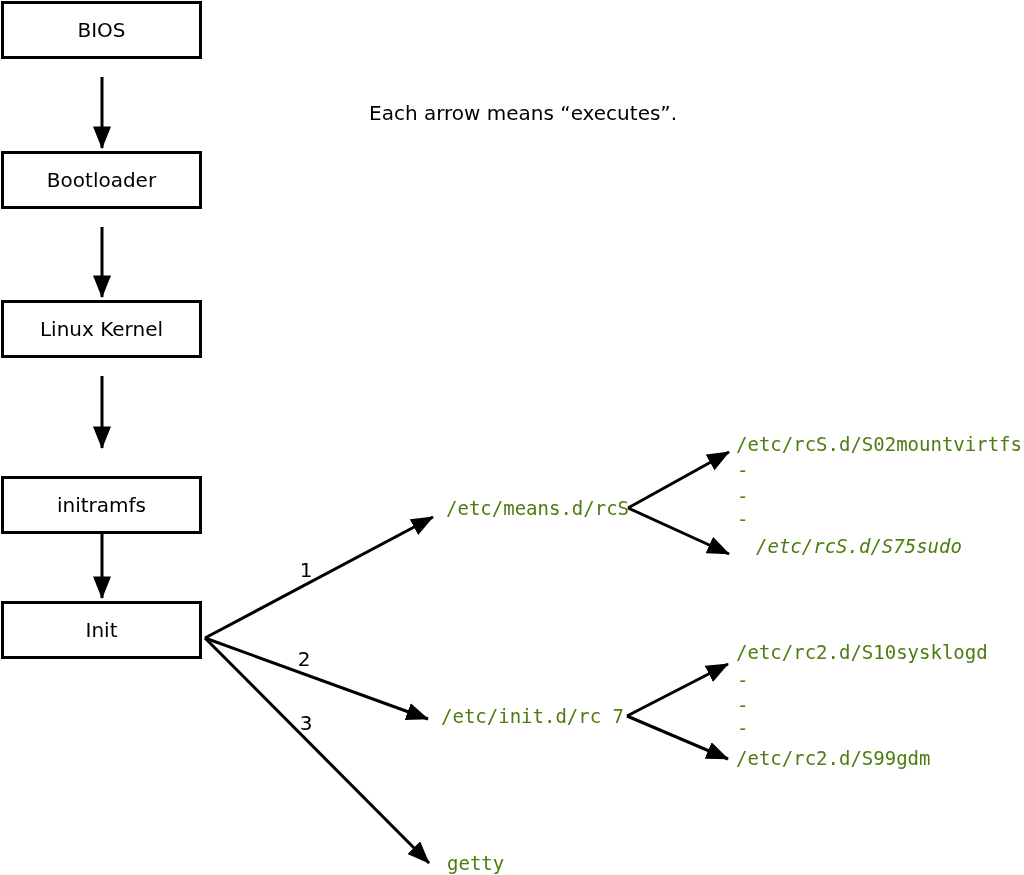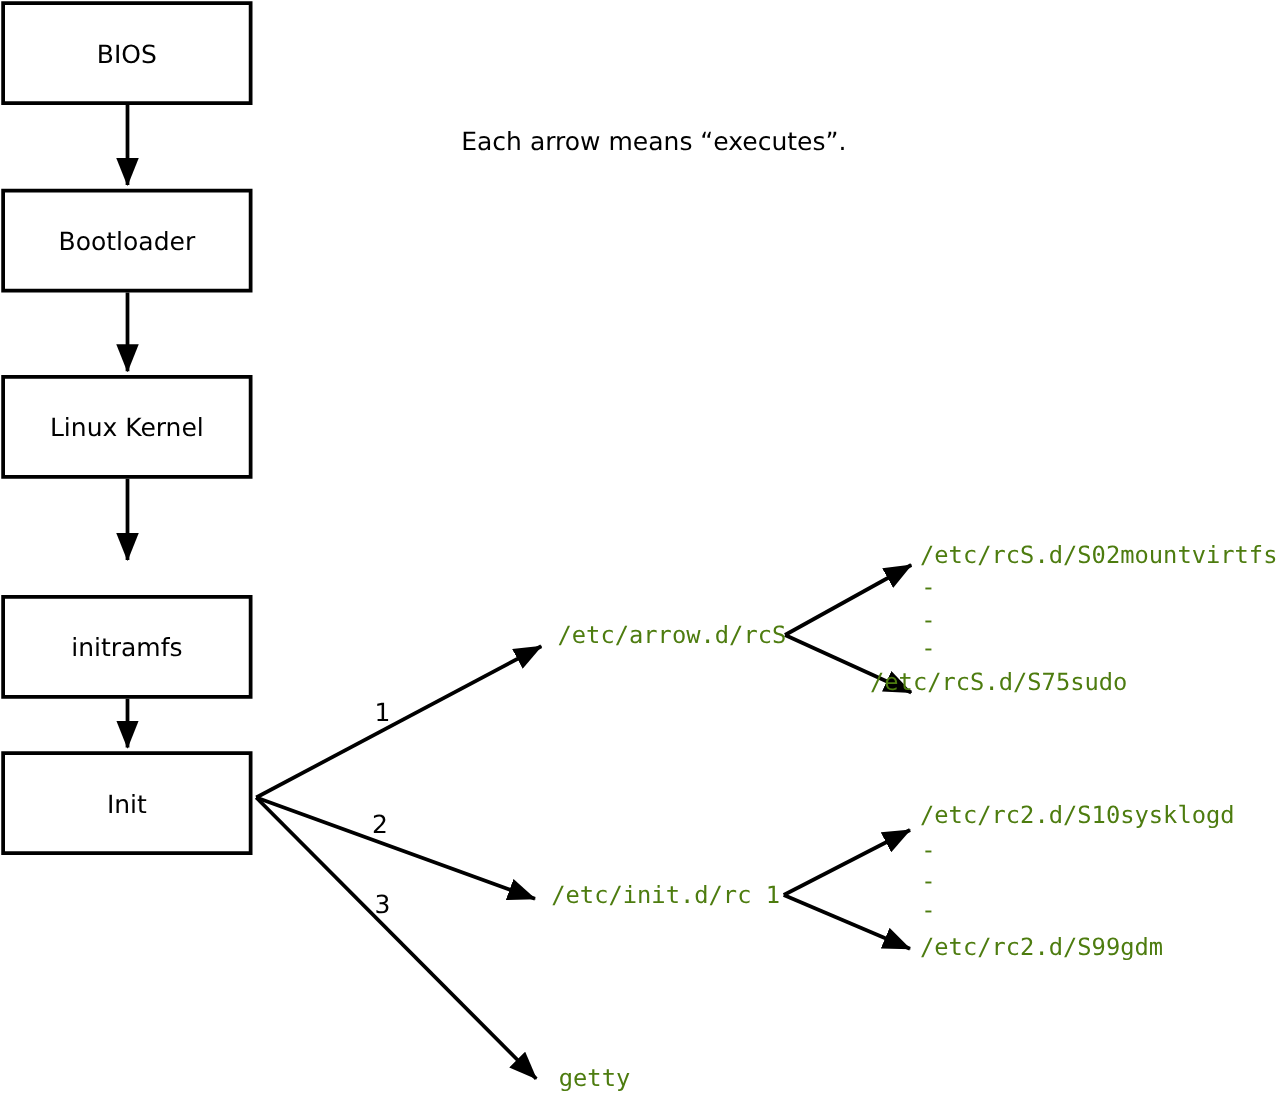--- a/index.html
+++ b/index.html
@@ -3,21 +3,21 @@
 <meta charset="utf-8">
 <style>
   html, body { margin:0; padding:0; }
   body {
     width:1024px; height:875px; position:relative;
     background:#ffffff; color:#000000; overflow:hidden;
     font-family:"DejaVu Sans", sans-serif;
   }
   #arrow-layer { position:absolute; left:0; top:0; width:1024px; height:875px; }
   .flow-box {
-    position:absolute; left:1px; width:201px; height:83px;
+    position:absolute; left:1px; width:201px; height:58px;
     border:3px solid #000; background:#fff; box-sizing:border-box;
     display:flex; align-items:center; justify-content:center;
     font:20px/1 "DejaVu Sans", sans-serif; color:#000;
   }
   #box-bios       { top:1px; }
   #box-bootloader { top:151px; }
   #box-kernel     { top:300px; }
   #box-initramfs  { top:476px;text-align:right; }
   #box-init       { top:601px;text-align:right; }
   .note {
@@ -35,21 +35,21 @@
     position:absolute; white-space:pre;
     font:19px/19px "DejaVu Sans Mono", monospace; color:#4d7c0f;
   }
   #t-rcs   { left:446px; top:499px; }
   #t-rc2   { left:441px; top:707px; }
   #t-getty { left:447px; top:854px; }
   #t-s02   { left:736px; top:435px; }
   #d-a1 { left:737px; top:461px; }
   #d-a2 { left:737px; top:487px; }
   #d-a3 { left:737px; top:510px; }
-  #t-s75   { left:696px; top:537px; }
+  #t-s75   { left:756px; top:537px;font-style:italic; }
   #t-s10   { left:736px; top:643px; }
   #d-b1 { left:737px; top:671px; }
   #d-b2 { left:737px; top:696px; }
   #d-b3 { left:737px; top:719px; }
   #t-s99   { left:736px; top:749px; }
 </style>
 </head>
 <body>
 
 <svg id="arrow-layer" viewBox="0 0 1024 875" xmlns="http://www.w3.org/2000/svg">
@@ -88,22 +88,22 @@
 <div class="flow-box" id="box-init">
   <span>Init</span>
 </div>
 
 <div class="note">Each arrow means “executes”.</div>
 
 <div class="branch-num" id="branch-num-1">1</div>
 <div class="branch-num" id="branch-num-2">2</div>
 <div class="branch-num" id="branch-num-3">3</div>
 
-<div class="mono" id="t-rcs">/etc/arrow.d/rcS</div>
-<div class="mono" id="t-rc2">/etc/init.d/rc 1</div>
+<div class="mono" id="t-rcs">/etc/means.d/rcS</div>
+<div class="mono" id="t-rc2">/etc/init.d/rc 7</div>
 <div class="mono" id="t-getty">getty</div>
 
 <div class="mono" id="t-s02">/etc/rcS.d/S02mountvirtfs</div>
 <div class="mono" id="d-a1">-</div>
 <div class="mono" id="d-a2">-</div>
 <div class="mono" id="d-a3">-</div>
 <div class="mono" id="t-s75">/etc/rcS.d/S75sudo</div>
 
 <div class="mono" id="t-s10">/etc/rc2.d/S10sysklogd</div>
 <div class="mono" id="d-b1">-</div>

